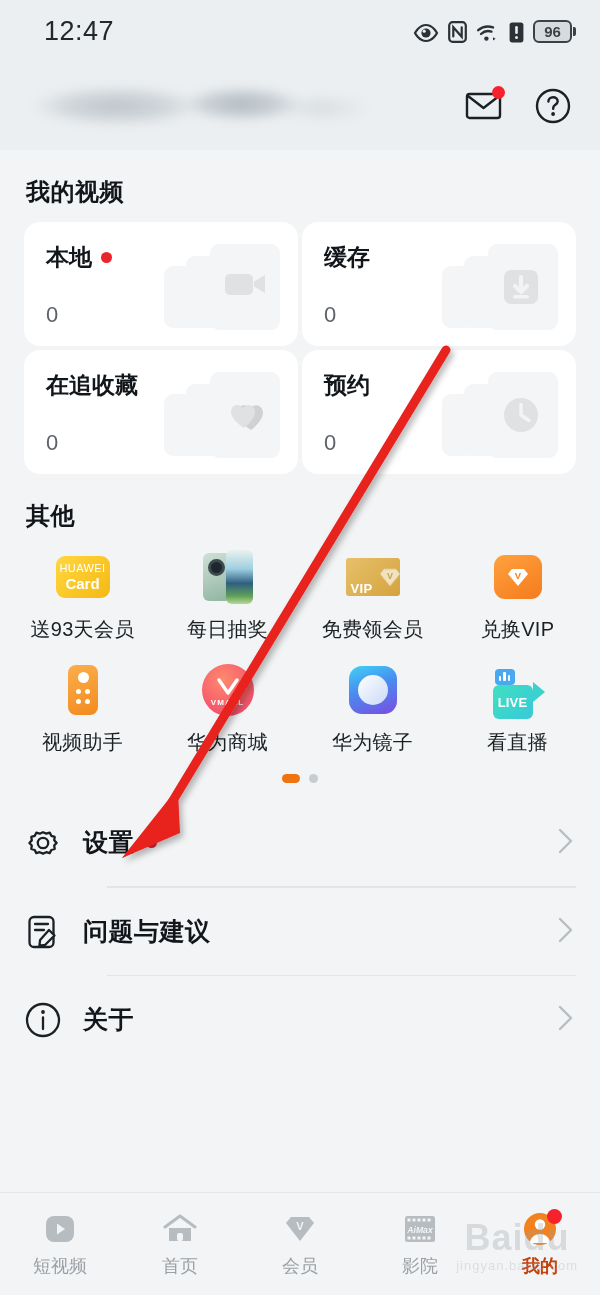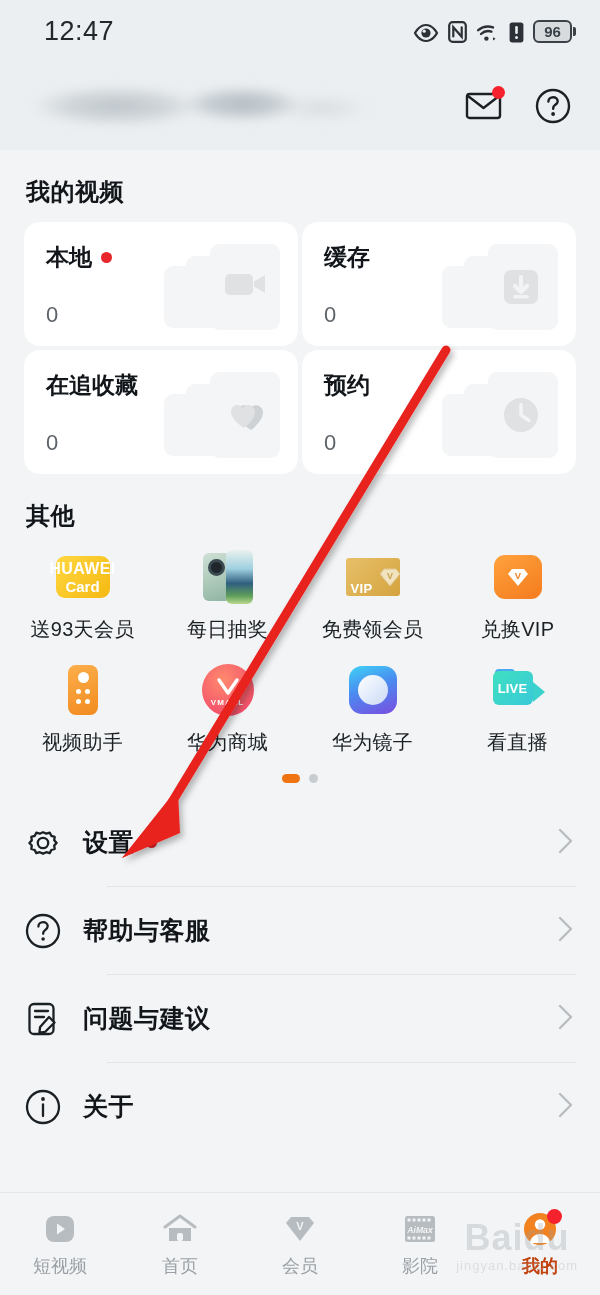--- a/index.html
+++ b/index.html
@@ -90,21 +90,21 @@
   .gitem{display:flex;flex-direction:column;align-items:center;gap:12px;}
   .gicon{width:54px;height:54px;display:flex;align-items:center;justify-content:center;}
   .glabel{font-size:20px;color:#1b2024;font-weight:500;letter-spacing:.3px;}
 
   .huawei-card{
     width:54px;height:42px;border-radius:9px;
     background:linear-gradient(135deg,#ffd740 0%,#f5b912 100%);
     display:flex;flex-direction:column;align-items:center;justify-content:center;
     color:#fff;line-height:1;
   }
-  .huawei-card b{font-size:16px;letter-spacing:.4px;font-weight:700;}
+  .huawei-card b{font-size:11px;letter-spacing:.4px;font-weight:400;}
   .huawei-card span{font-size:15px;font-weight:700;margin-top:2px;}
 
   .phone-img{
     width:50px;height:54px;position:relative;
   }
   .phone-back{
     position:absolute;left:0;top:3px;width:28px;height:48px;border-radius:6px;
     background:linear-gradient(160deg,#cfe0d6 0%,#a9c6b6 60%,#8fb4a2 100%);
   }
   .phone-lens{
@@ -154,21 +154,21 @@
     display:flex;align-items:center;justify-content:center;
   }
   .mirror i{
     width:30px;height:30px;border-radius:50%;
     background:linear-gradient(135deg,#ffffff 0%,#e3ecfb 50%,#cdd9f5 100%);
     display:block;
   }
 
   .live{position:relative;width:54px;height:42px;}
   .live-body{
-    position:absolute;left:2px;top:2px;width:40px;height:34px;border-radius:6px;
+    position:absolute;left:2px;top:16px;width:40px;height:34px;border-radius:6px;
     background:linear-gradient(135deg,#3fe0c0 0%,#39c9d9 100%);
     display:flex;align-items:center;justify-content:center;
   }
   .live-body span{font-size:13px;font-weight:800;color:#fff;letter-spacing:.2px;}
   .live-lens{
     position:absolute;right:0;top:13px;width:0;height:0;
     border-top:10px solid transparent;border-bottom:10px solid transparent;
     border-left:12px solid #3bd2cd;
   }
   .live-bars{
@@ -475,37 +475,20 @@
         <span class="reddot"></span>
       </span>
       <span class="chev">
         <svg width="22" height="32" viewBox="0 0 22 32">
             <path d="M6 5l11 11L6 27" fill="none" stroke="#b8bdc2" stroke-width="2.4" stroke-linecap="round" stroke-linejoin="round"></path>
           </svg>
       </span>
     </div>
     <div class="divider"></div>
 
-    <div class="row">
-      <span class="licon">
-        <svg width="38" height="38" viewBox="0 0 38 38">
-          <circle cx="19" cy="19" r="16" fill="none" stroke="#1b2024" stroke-width="2.3"></circle>
-          <path d="M14.4 14.6c0-2.6 2.1-4.4 4.7-4.4 2.6 0 4.6 1.7 4.6 4.1 0 3.6-4.5 3.4-4.5 6.6v.9" fill="none" stroke="#1b2024" stroke-width="2.3" stroke-linecap="round"></path>
-          <circle cx="19.1" cy="27" r="1.8" fill="#1b2024"></circle>
-        </svg>
-      </span>
-      <span class="ltext">
-        <span>帮助与客服</span>
-      </span>
-      <span class="chev">
-        <svg width="22" height="32" viewBox="0 0 22 32">
-            <path d="M6 5l11 11L6 27" fill="none" stroke="#b8bdc2" stroke-width="2.4" stroke-linecap="round" stroke-linejoin="round"></path>
-          </svg>
-      </span>
-    </div>
     <div class="divider"></div>
 
     <div class="row">
       <span class="licon">
         <svg width="38" height="38" viewBox="0 0 38 38">
           <rect x="5.5" y="4" width="24" height="30" rx="4.5" fill="none" stroke="#1b2024" stroke-width="2.3"></rect>
           <path d="M11 11h13M11 17h9" fill="none" stroke="#1b2024" stroke-width="2.3" stroke-linecap="round"></path>
           <path d="M25 17l5.5 5.5L21 32l-5.6.6.7-5.6z" fill="#f2f4f5" stroke="#1b2024" stroke-width="2.3" stroke-linejoin="round"></path>
         </svg>
       </span>

